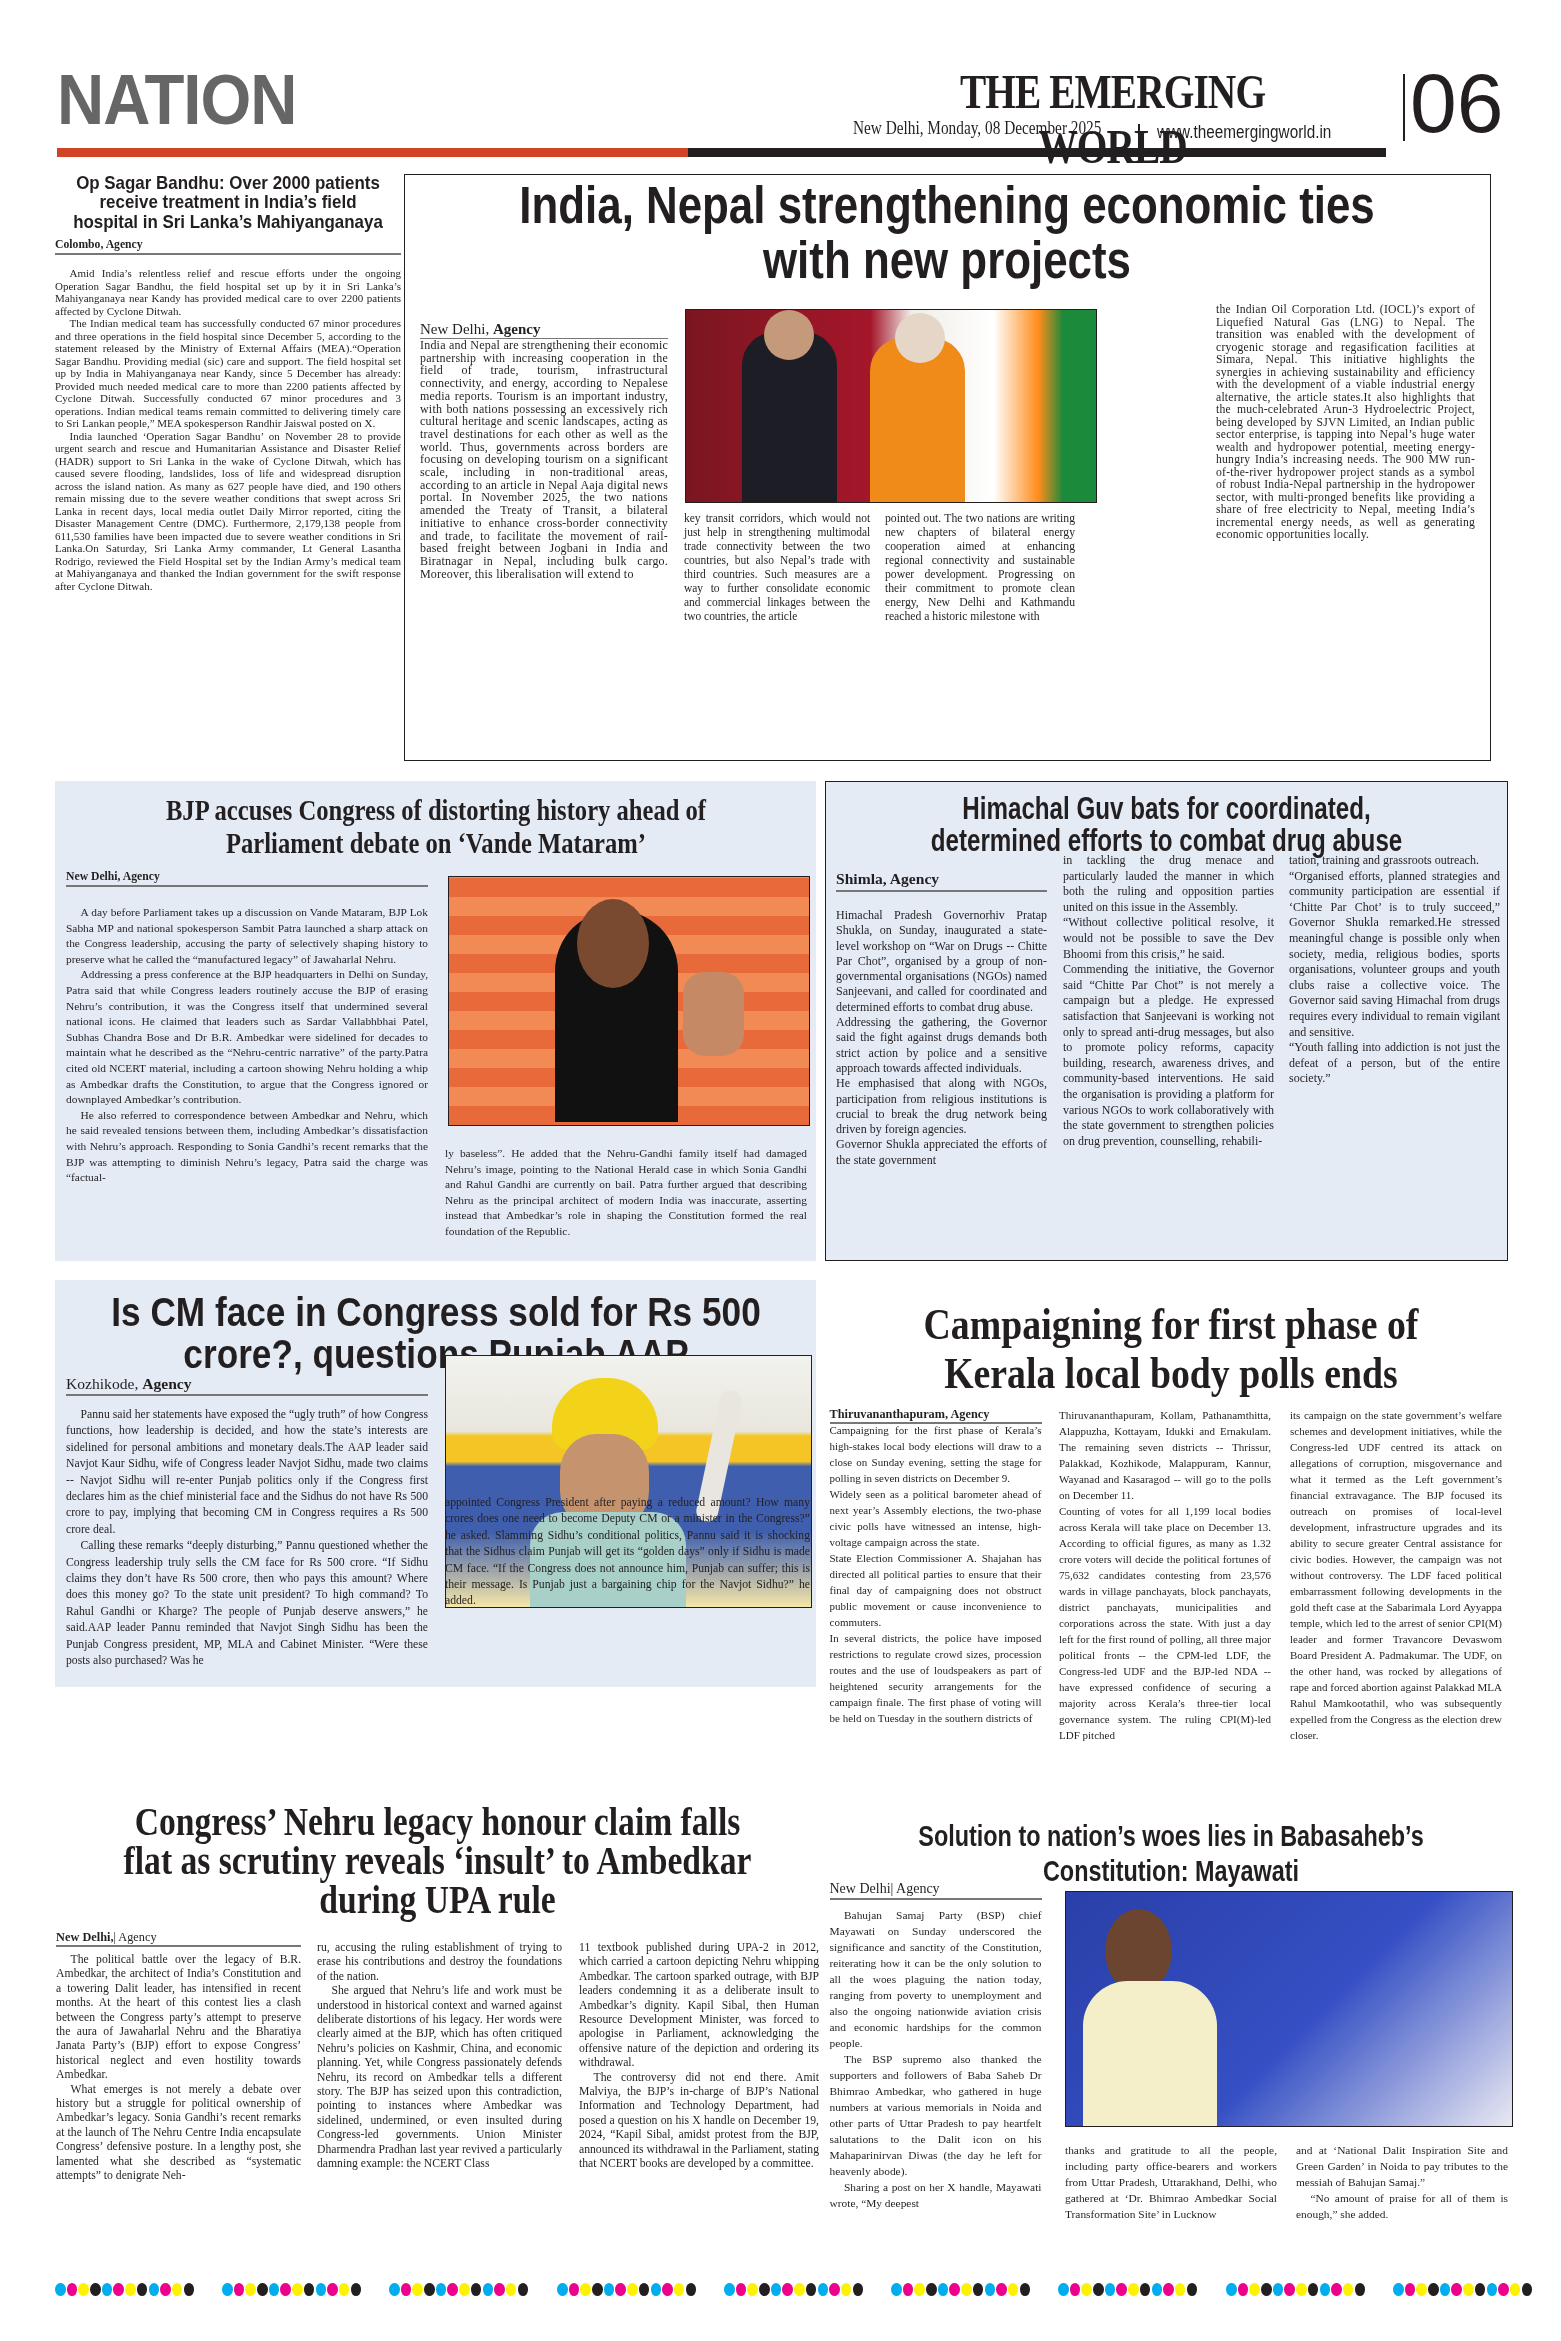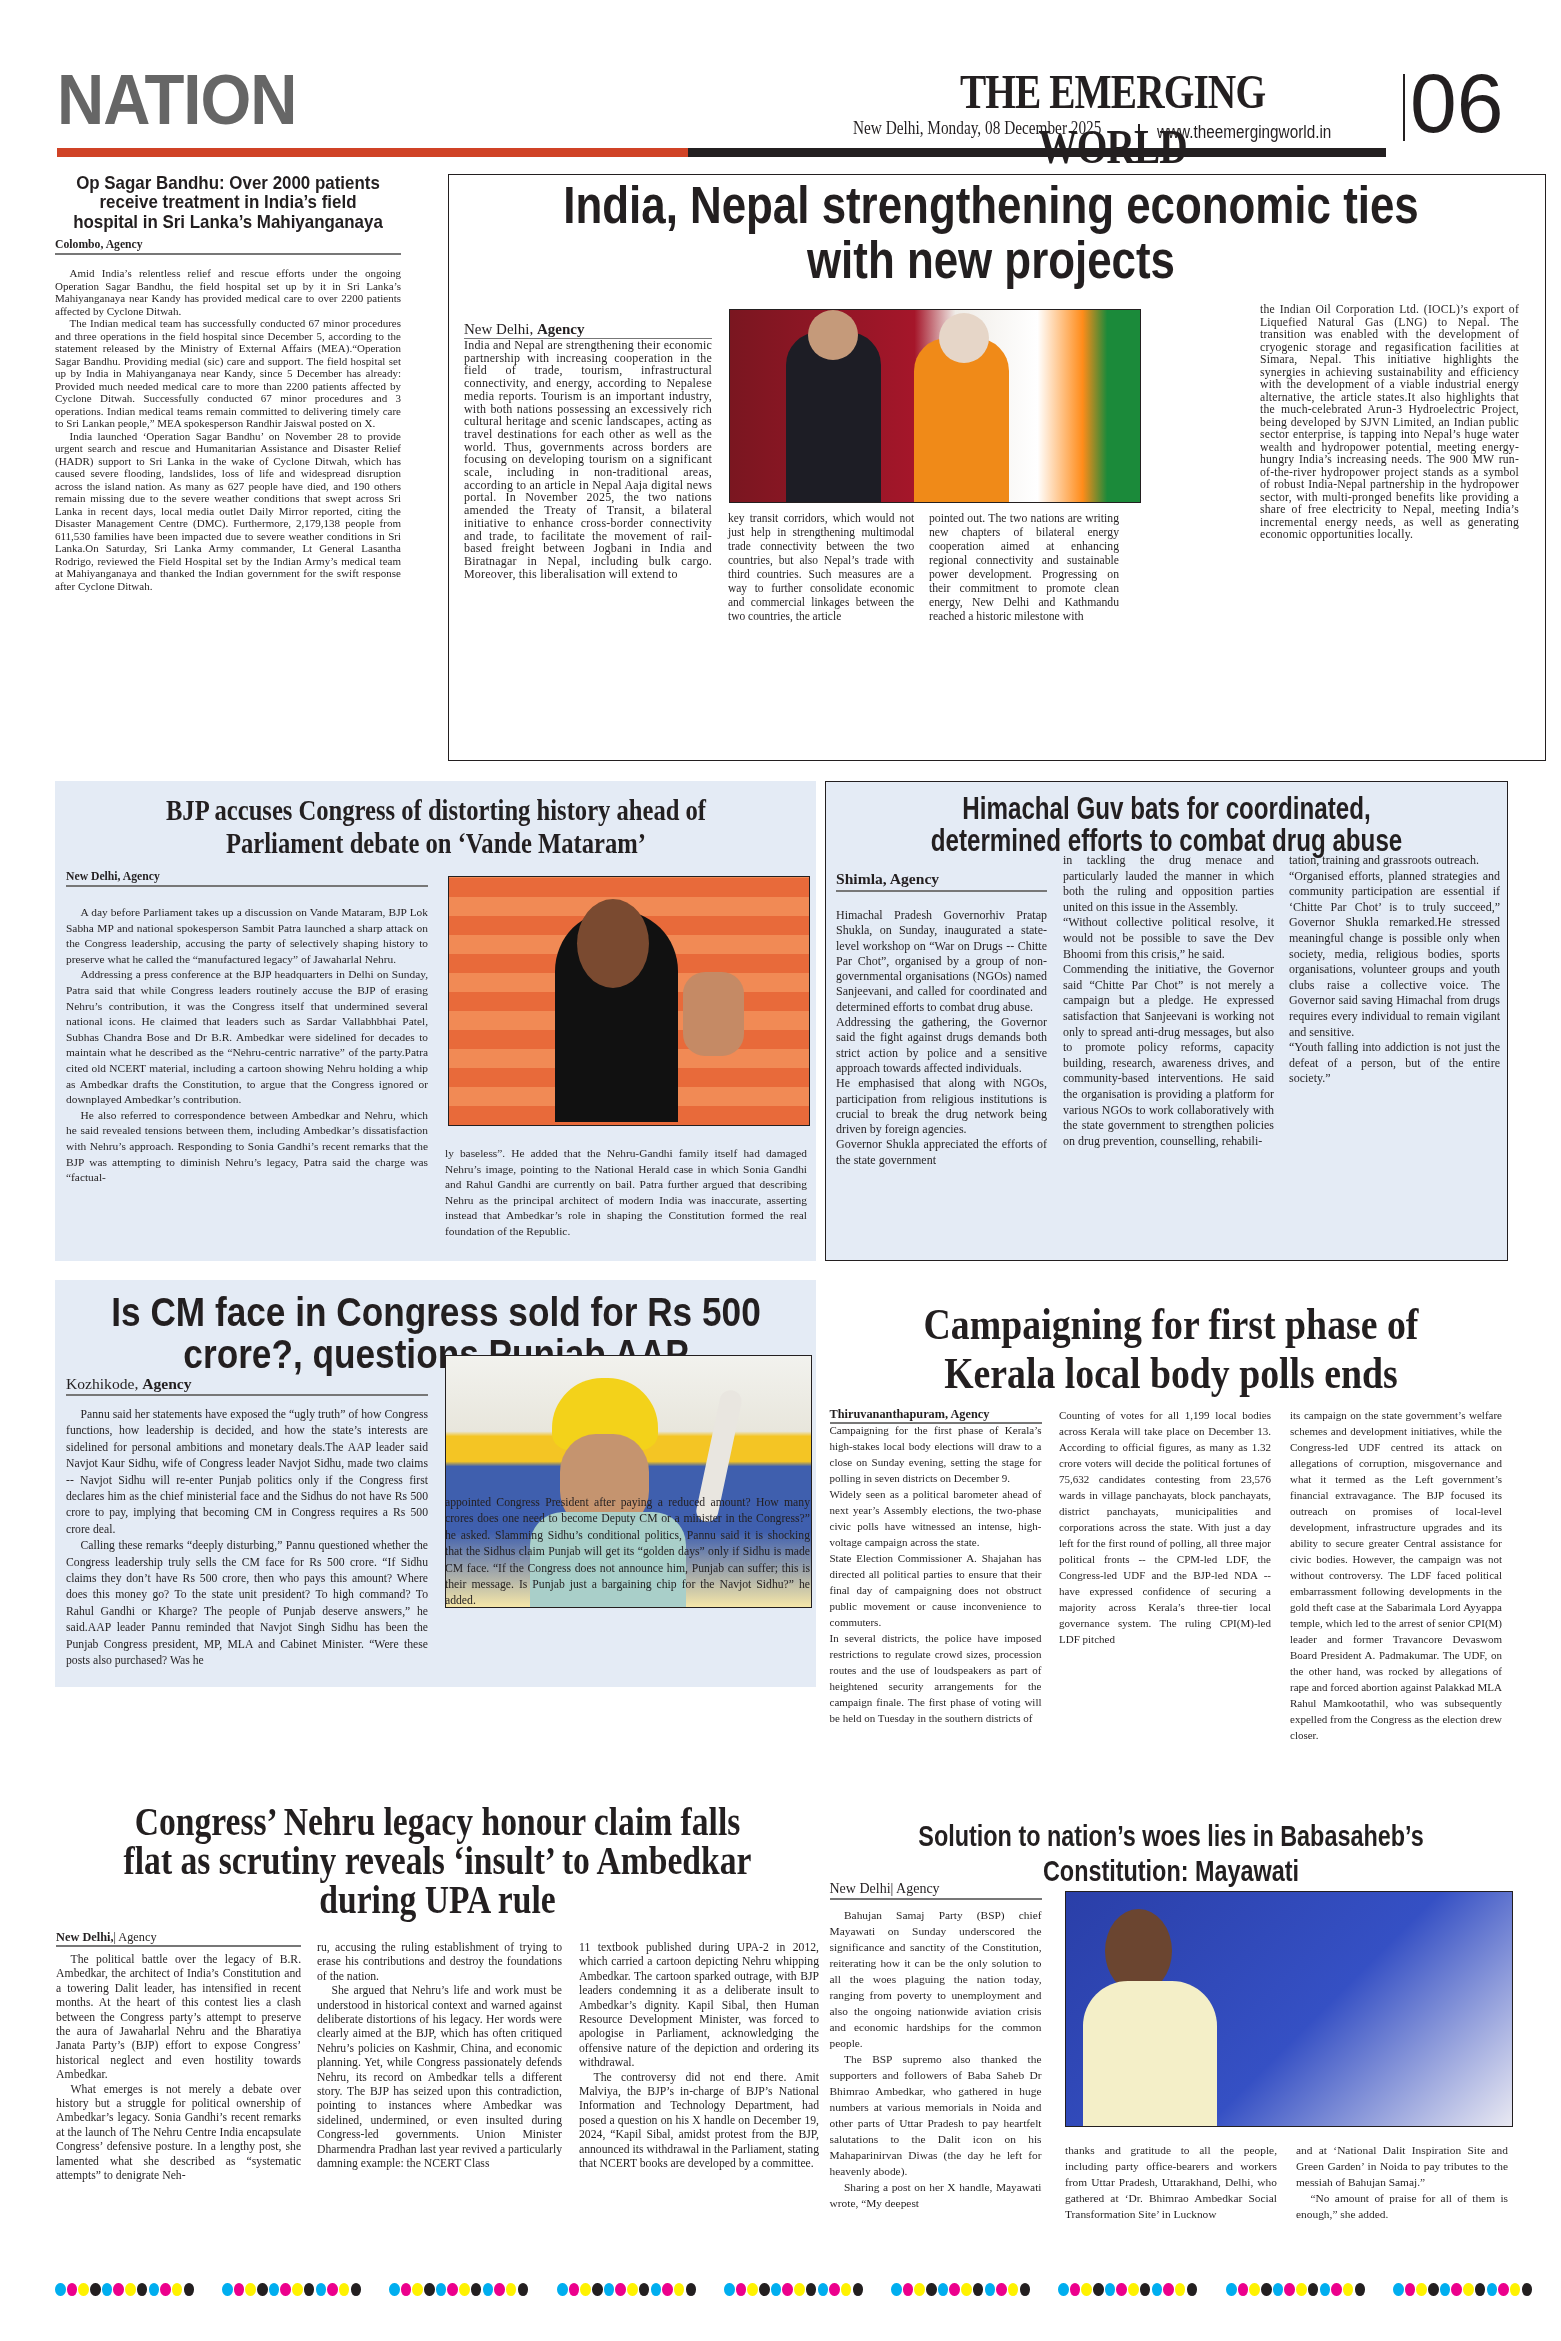--- a/index.html
+++ b/index.html
@@ -45,21 +45,21 @@
 <div class="abs" style="left:55px;top:173px;width:346px;">
   <div class="hl-cond" style="font-size:18.4px;transform:scaleX(0.92);">Op Sagar Bandhu: Over 2000 patients receive treatment in India’s field hospital in Sri Lanka’s Mahiyanganaya</div>
   <div class="dl" style="font-weight:bold;font-size:11.7px;margin-top:6.7px;">Colombo, Agency</div>
   <div class="body" style="margin-top:12.3px;font-size:11px;line-height:12.5px;">
     <p>Amid India’s relentless relief and rescue efforts under the ongoing Operation Sagar Bandhu, the field hospital set up by it in Sri Lanka’s Mahiyanganaya near Kandy has provided medical care to over 2200 patients affected by Cyclone Ditwah.</p>
     <p>The Indian medical team has successfully conducted 67 minor procedures and three operations in the field hospital since December 5, according to the statement released by the Ministry of External Affairs (MEA).“Operation Sagar Bandhu. Providing medial (sic) care and support. The field hospital set up by India in Mahiyanganaya near Kandy, since 5 December has already: Provided much needed medical care to more than 2200 patients affected by Cyclone Ditwah. Successfully conducted 67 minor procedures and 3 operations. Indian medical teams remain committed to delivering timely care to Sri Lankan people,” MEA spokesperson Randhir Jaiswal posted on X.</p>
     <p>India launched ‘Operation Sagar Bandhu’ on November 28 to provide urgent search and rescue and Humanitarian Assistance and Disaster Relief (HADR) support to Sri Lanka in the wake of Cyclone Ditwah, which has caused severe flooding, landslides, loss of life and widespread disruption across the island nation. As many as 627 people have died, and 190 others remain missing due to the severe weather conditions that swept across Sri Lanka in recent days, local media outlet Daily Mirror reported, citing the Disaster Management Centre (DMC). Furthermore, 2,179,138 people from 611,530 families have been impacted due to severe weather conditions in Sri Lanka.On Saturday, Sri Lanka Army commander, Lt General Lasantha Rodrigo, reviewed the Field Hospital set by the Indian Army’s medical team at Mahiyanganaya and thanked the Indian government for the swift response after Cyclone Ditwah.</p>
   </div>
 </div>
 
-<div class="abs box-border" style="left:448px;top:174px;width:1085px;height:585px;padding-left:11px;">
+<div class="abs box-border" style="left:404px;top:174px;width:1085px;height:585px;">
   <div class="hl-cond" style="position:absolute;left:11px;top:2.8px;width:1062px;font-size:51px;line-height:55px;transform:scaleX(0.86);transform-origin:center;">India, Nepal strengthening economic ties with new projects</div>
   <div style="position:absolute;left:15px;top:146px;width:248px;">
     <div class="dl" style="font-size:15px;padding-bottom:0;border-bottom-width:1.1px;"><span>New Delhi, </span><b>Agency</b></div>
     <div class="body" style="font-size:12px;line-height:12.7px;letter-spacing:0.2px;">India and Nepal are strengthening their economic partnership with increasing cooperation in the field of trade, tourism, infrastructural connectivity, and energy, according to Nepalese media reports. Tourism is an important industry, with both nations possessing an excessively rich cultural heritage and scenic landscapes, acting as travel destinations for each other as well as the world. Thus, governments across borders are focusing on developing tourism on a significant scale, including in non-traditional areas, according to an article in Nepal Aaja digital news portal. In November 2025, the two nations amended the Treaty of Transit, a bilateral initiative to enhance cross-border connectivity and trade, to facilitate the movement of rail-based freight between Jogbani in India and Biratnagar in Nepal, including bulk cargo. Moreover, this liberalisation will extend to</div>
   </div>
   <div class="photo" style="left:280px;top:134px;width:410px;height:192px;background:linear-gradient(90deg,#7a1620 0%,#a5162a 45%,#f0ede8 55%,#fff 75%,#ff8c1a 86%,#1b8a3a 92%);">
     <div style="position:absolute;left:56px;top:22px;width:95px;height:173px;background:#1d1d25;border-radius:33px 33px 0 0;"></div>
     <div style="position:absolute;left:78px;top:0px;width:50px;height:50px;background:#c59a7a;border-radius:50%;"></div>
     <div style="position:absolute;left:184px;top:28px;width:95px;height:167px;background:#f08a18;border-radius:33px 33px 0 0;"></div>
     <div style="position:absolute;left:209px;top:2.8px;width:50px;height:50px;background:#e6d6c8;border-radius:50%;"></div>
@@ -125,20 +125,21 @@
 <div class="abs" style="left:825px;top:1283px;width:691px;height:513px;">
   <div class="hl-serif" style="position:absolute;left:5.6px;top:16.7px;width:680px;font-size:45px;line-height:49px;transform:scaleX(0.84);transform-origin:center;">Campaigning for first phase of Kerala local body polls ends</div>
   <div class="dl" style="position: absolute; left: 4.5px; top: 124px; width: 212px; font-size: 12.3px; font-weight: bold; padding-bottom: 0px;">Thiruvananthapuram, Agency</div>
   <div class="body narrow" style="position: absolute; left: 4.5px; top: 139px; width: 212px; font-size: 11px; line-height: 16px;">
     <p class="ni">Campaigning for the first phase of Kerala’s high-stakes local body elections will draw to a close on Sunday evening, setting the stage for polling in seven districts on December 9.</p>
     <p class="ni">Widely seen as a political barometer ahead of next year’s Assembly elections, the two-phase civic polls have witnessed an intense, high-voltage campaign across the state.</p>
     <p class="ni">State Election Commissioner A. Shajahan has directed all political parties to ensure that their final day of campaigning does not obstruct public movement or cause inconvenience to commuters.</p>
     <p class="ni">In several districts, the police have imposed restrictions to regulate crowd sizes, procession routes and the use of loudspeakers as part of heightened security arrangements for the campaign finale. The first phase of voting will be held on Tuesday in the southern districts of</p>
   </div>
   <div class="body" style="position: absolute; left: 234px; top: 124px; width: 212px; font-size: 11px; line-height: 16px;">
+    <p class="ni">Thiruvananthapuram, Kollam, Pathanamthitta, Alappuzha, Kottayam, Idukki and Ernakulam. The remaining seven districts -- Thrissur, Palakkad, Kozhikode, Malappuram, Kannur, Wayanad and Kasaragod -- will go to the polls on December 11.</p>
     <p class="ni">Counting of votes for all 1,199 local bodies across Kerala will take place on December 13. According to official figures, as many as 1.32 crore voters will decide the political fortunes of 75,632 candidates contesting from 23,576 wards in village panchayats, block panchayats, district panchayats, municipalities and corporations across the state. With just a day left for the first round of polling, all three major political fronts -- the CPM-led LDF, the Congress-led UDF and the BJP-led NDA -- have expressed confidence of securing a majority across Kerala’s three-tier local governance system. The ruling CPI(M)-led LDF pitched</p>
   </div>
   <div class="body" style="position: absolute; left: 465px; top: 124px; width: 212px; font-size: 11px; line-height: 16px;">
     <p class="ni">its campaign on the state government’s welfare schemes and development initiatives, while the Congress-led UDF centred its attack on allegations of corruption, misgovernance and what it termed as the Left government’s financial extravagance. The BJP focused its outreach on promises of local-level development, infrastructure upgrades and its ability to secure greater Central assistance for civic bodies. However, the campaign was not without controversy. The LDF faced political embarrassment following developments in the gold theft case at the Sabarimala Lord Ayyappa temple, which led to the arrest of senior CPI(M) leader and former Travancore Devaswom Board President A. Padmakumar. The UDF, on the other hand, was rocked by allegations of rape and forced abortion against Palakkad MLA Rahul Mamkootathil, who was subsequently expelled from the Congress as the election drew closer.</p>
   </div>
 </div>
 
 <div class="abs" style="left:55px;top:1796px;width:764px;height:480px;">
   <div class="hl-serif" style="position:absolute;left:5.6px;top:5.6px;width:753px;font-size:40px;line-height:39px;transform:scaleX(0.84);transform-origin:center;">Congress’ Nehru legacy honour claim falls flat as scrutiny reveals ‘insult’ to Ambedkar during UPA rule</div>
   <div class="dl" style="position:absolute;left:1.1px;top:134px;width:245px;font-size:12.3px;padding-bottom:0;"><b>New Delhi,</b><span>| Agency</span></div>

